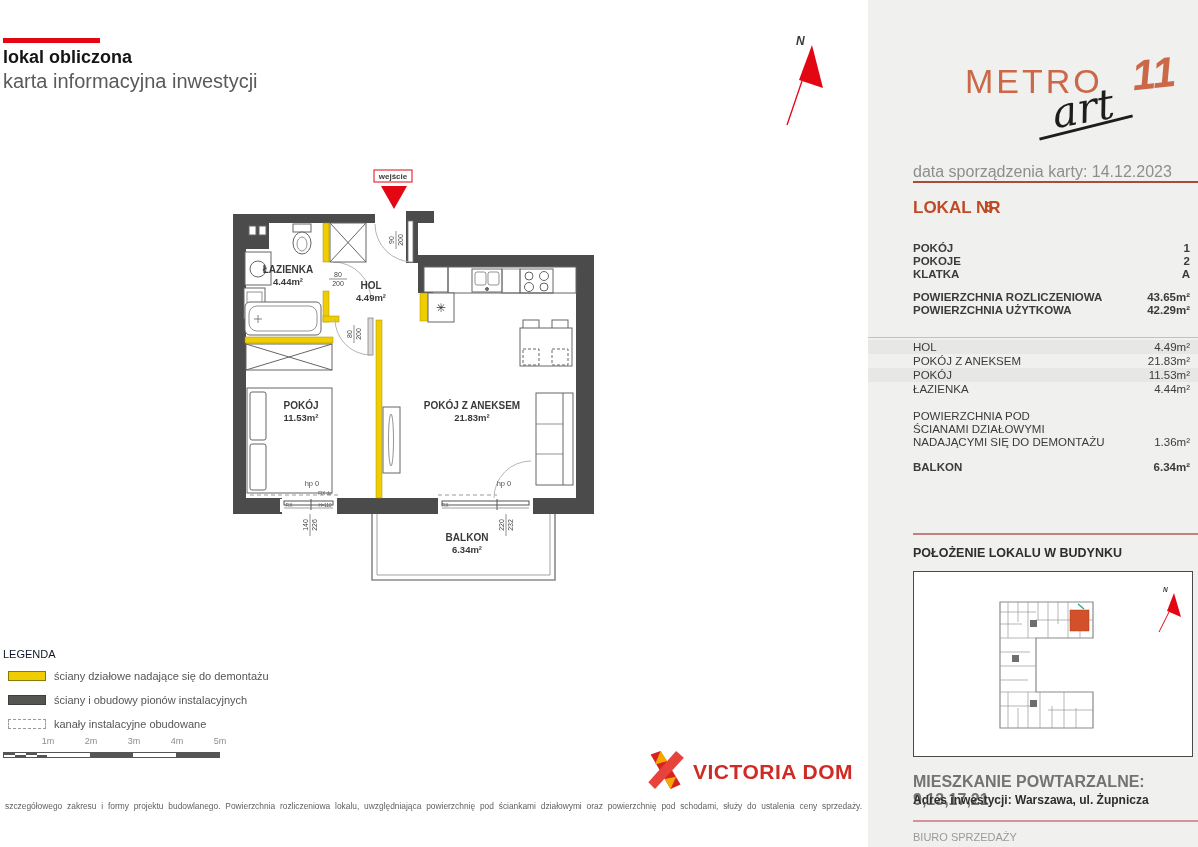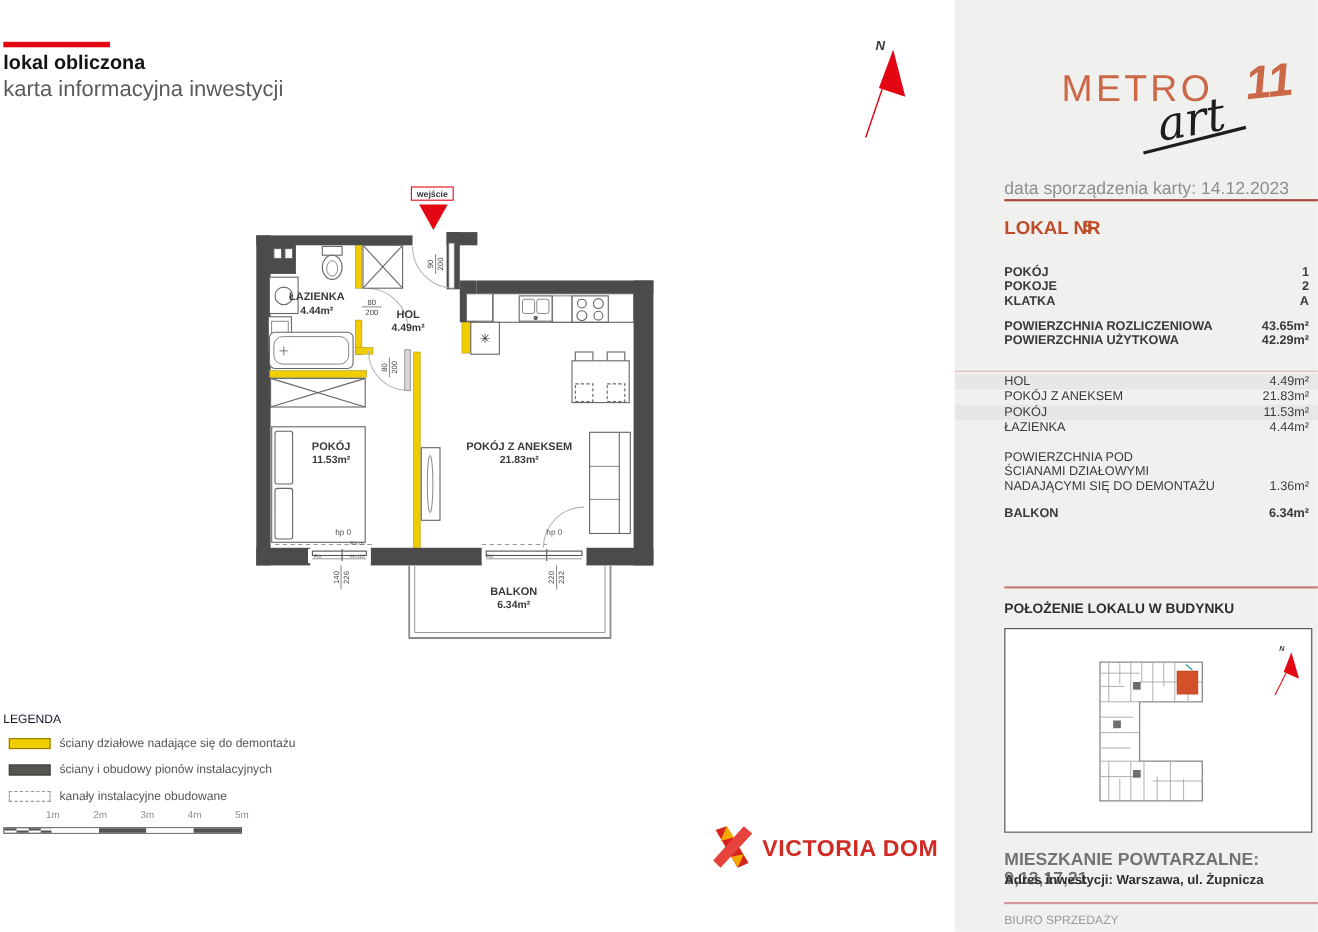--- a/index.html
+++ b/index.html
@@ -403,13 +403,14 @@
   <svg width="40" height="40" viewBox="0 0 36 36" style="position:absolute;left:0;top:0;">
     <polygon points="5,4 14,1 32,31 23,35" fill="#d6231f"></polygon>
     <polygon points="28,1 35,7 9,35 3,29" fill="#e8423c"></polygon>
     <polygon points="14,1 20,10 9,13" fill="#f5a800"></polygon>
     <polygon points="23,35 18,26 28,24" fill="#f5a800"></polygon>
   </svg>
   <span class="vd-text">VICTORIA DOM</span>
 </div>
 
 <div class="abs disclaimer">
+  <div class="just">szczegółowego zakresu i formy projektu budowlanego. Powierzchnia rozliczeniowa lokalu, uwzględniająca powierzchnię pod ściankami działowymi oraz powierzchnię pod schodami, służy do ustalenia ceny sprzedaży.</div>
 </div>
 
 </body></html>

